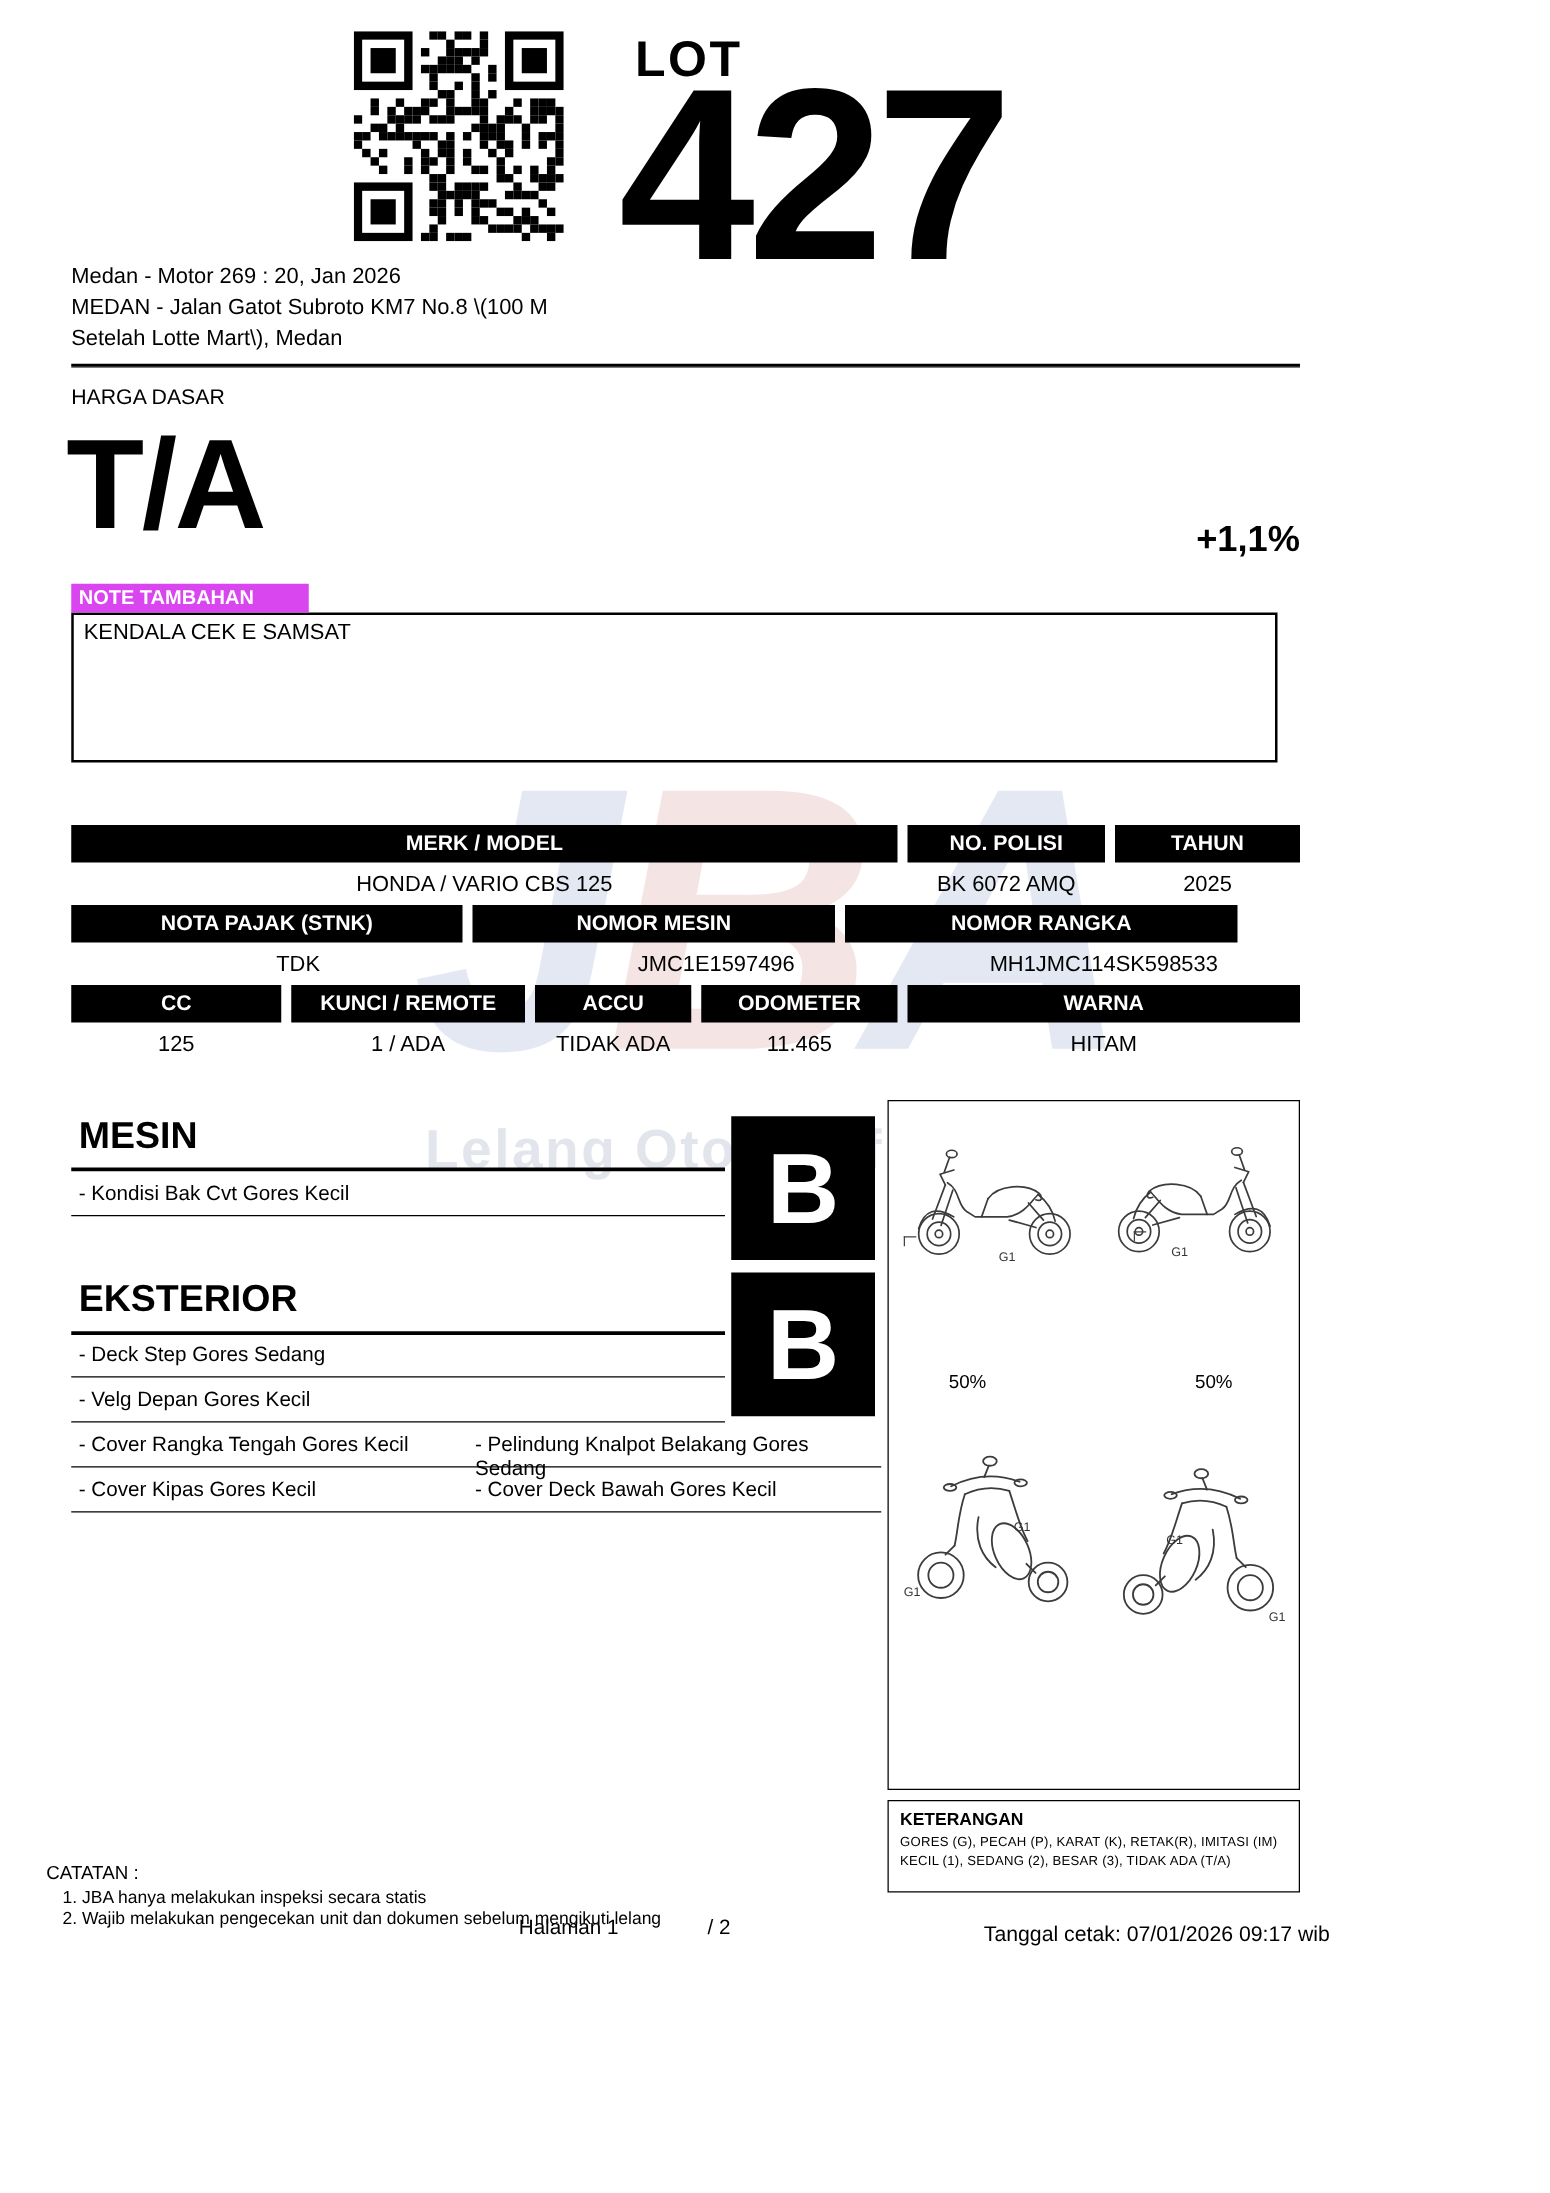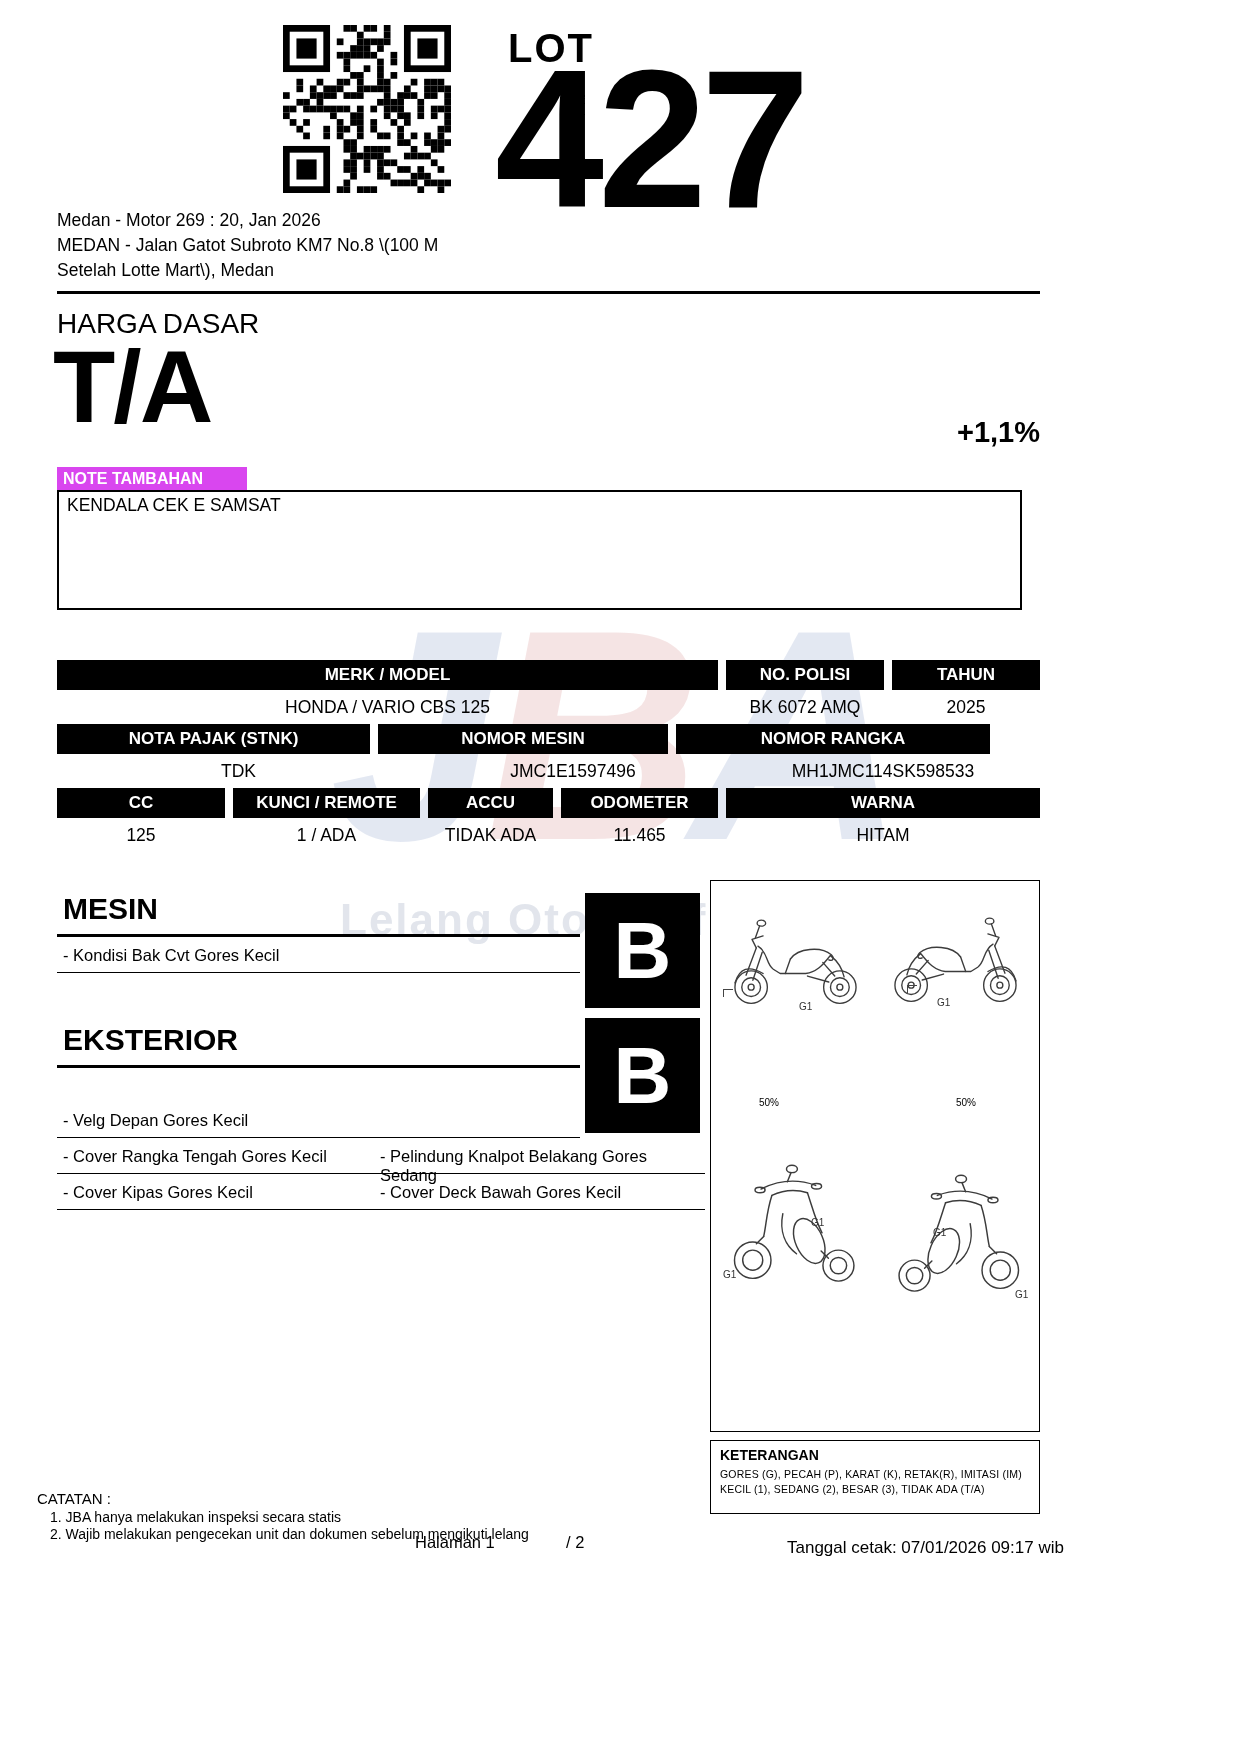--- a/index.html
+++ b/index.html
@@ -20,21 +20,21 @@
   .qr { position:absolute; left:283px; top:25px; width:168px; height:168px; }
 
   .lot-label { position:absolute; left:508px; top:26px; font-size:40px; font-weight:bold; letter-spacing:2px; }
   .lot-number { position:absolute; left:495px; top:42px; font-size:196px; line-height:1; font-weight:800; letter-spacing:-6px; }
 
   .venue { position:absolute; left:57px; top:208px; font-size:17.5px; line-height:25px; }
 
   .double-rule { position:absolute; left:57px; top:291px; width:983px; height:3px;
     border-top:2.5px solid #000; border-bottom:1px solid #000; }
 
-  .harga-label { position:absolute; left:57px; top:308px; font-size:28px; }
+  .harga-label { position:absolute; left:57px; top:308px; font-size:17px; }
   .harga-value { position:absolute; left:53px; top:336px; font-size:102px; font-weight:bold; line-height:1; letter-spacing:-2px; }
   .increment { position:absolute; left:900px; top:416px; width:140px; text-align:right; font-size:29px; font-weight:bold; }
 
   .note-label { position:absolute; left:57px; top:467px; width:190px; height:23px; background:#d946ef; color:#fff;
     font-size:16px; font-weight:bold; display:flex; align-items:center; padding-left:6px; z-index:2; }
   .note-box { position:absolute; left:57px; top:490px; width:965px; height:120px; border:2px solid #000;
     padding:3px 8px; font-size:17.5px; z-index:1; background:transparent; }
 
   .spec-table { position:absolute; left:57px; top:660px; width:983px; display:flex; flex-direction:column; z-index:1; }
   .t-row { display:flex; gap:8px; }
@@ -51,21 +51,21 @@
   .w-wide { width:648px; }
 
   .grade-box { position:absolute; left:585px; width:115px; height:115px; background:#000; color:#fff;
     display:flex; align-items:center; justify-content:center; font-size:80px; font-weight:bold; z-index:1; }
 
   .diagram-panel { position:absolute; left:710px; top:880px; width:330px; height:552px;
     border:1.5px solid #000; background:#fff; z-index:1; }
   .bike { position:absolute; }
   .bike svg { width:100%; height:100%; }
   .flip { transform:scaleX(-1); }
-  .pct { position:absolute; font-size:10px; }
+  .pct { position:absolute; font-size:15px; }
   .g1 { position:absolute; font-size:10px; color:#333; }
   .tick { position:absolute; width:10px; height:8px; border-left:1.5px solid #444; border-top:1.5px solid #444; }
 
   .keterangan-box { position:absolute; left:710px; top:1440px; width:330px; height:74px;
     border:1.5px solid #000; padding:6px 9px; z-index:1; }
   .keterangan-box .kt { font-size:14px; font-weight:bold; margin-bottom:4px; }
   .keterangan-box .kl { font-size:10.5px; line-height:15px; letter-spacing:.2px; }
 
   .catatan-title { position:absolute; left:37px; top:1490px; font-size:15px; }
   .catatan-item1 { position:absolute; left:50px; top:1509px; font-size:14px; }
@@ -360,20 +360,23 @@
 
   <div class="section-head" style="top:892px">MESIN</div>
   <div class="item-row w-narrow" style="top:935px">
     <span>- Kondisi Bak Cvt Gores Kecil</span>
   </div>
   <div class="grade-box" style="top:893px">B</div>
 
   <div class="section-head" style="top:1023px">EKSTERIOR</div>
   <div class="grade-box" style="top:1018px">B</div>
 
+  <div class="item-row w-narrow" style="top:1064px">
+    <span>- Deck Step Gores Sedang</span>
+  </div>
   <div class="item-row w-narrow" style="top:1100px">
     <span>- Velg Depan Gores Kecil</span>
   </div>
   <div class="item-row w-wide" style="top:1136px">
     <span>- Cover Rangka Tengah Gores Kecil</span>
     <span class="right-col">- Pelindung Knalpot Belakang Gores Sedang</span>
   </div>
   <div class="item-row w-wide" style="top:1172px">
     <span>- Cover Kipas Gores Kecil</span>
     <span class="right-col">- Cover Deck Bawah Gores Kecil</span>

